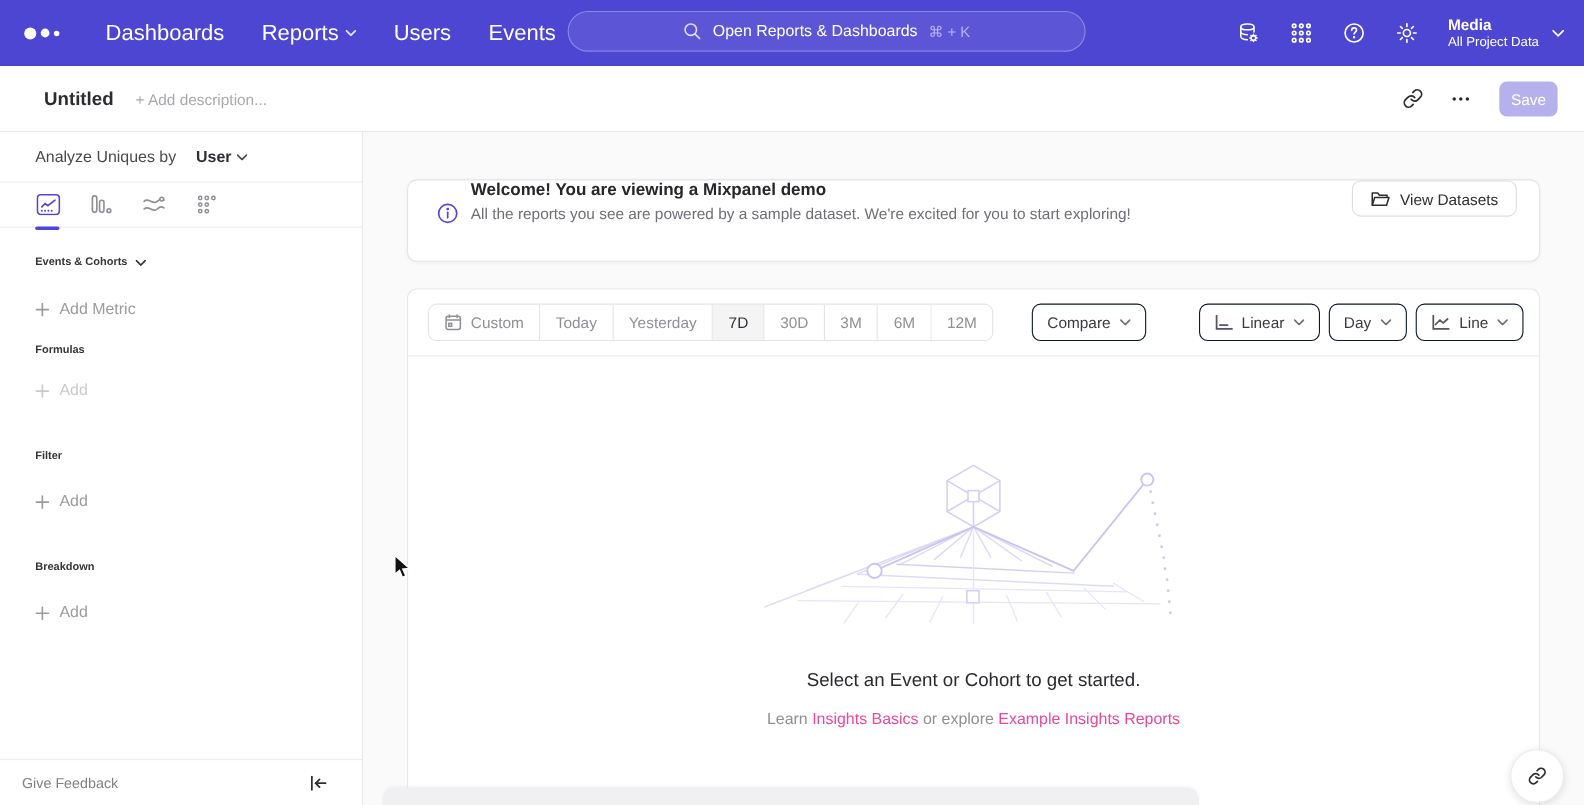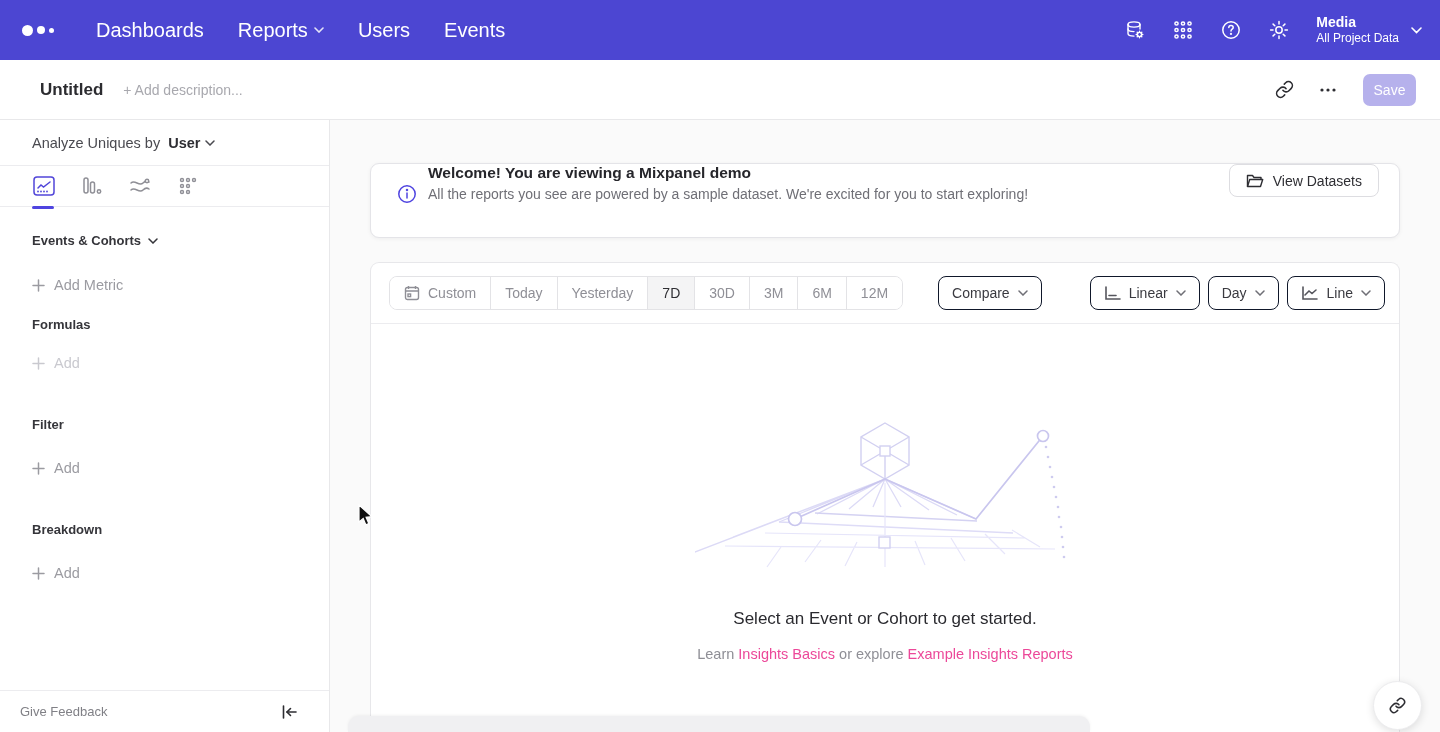--- a/index.html
+++ b/index.html
@@ -31,28 +31,28 @@
   .rh-right { position:absolute; right:24px; display:flex; align-items:center; gap:10px; }
   .iconbtn { width:34px; height:34px; border-radius:6px; display:flex; align-items:center; justify-content:center; color:#3a3a40; cursor:pointer; background:transparent; border:none; }
   .savebtn { width:53px; height:32px; margin-left:8px; border:none; border-radius:7px; background:#b6b1ec; color:#fff; font-size:14px; font-family:inherit; cursor:default; }
 
   
   .content { display:flex; height:612px; }
   .sidebar { width:330px; background:#fff; border-right:1px solid #e8e8ea; position:relative; flex-shrink:0; }
   .main { flex:1; position:relative; background:#fafafa; }
 
   
-  .analyze-row { height:46px; display:flex; align-items:center; padding-left:32px; border-bottom:1px solid #ececef; font-size:14.5px; color:#4a4a50; gap:8px; }
+  .analyze-row { height:46px; display:flex; align-items:center; padding-left:32px; border-bottom:1px solid #ececef; font-size:14.5px; color:#4a4a50; gap:18px; }
   .analyze-val { font-weight:bold; color:#2e2e33; display:flex; align-items:center; gap:5px; cursor:pointer; }
   .tabs-row { height:41px; display:flex; align-items:center; gap:24px; padding-left:32px; border-bottom:1px solid #ececef; }
   .tab { position:relative; width:24px; height:41px; display:flex; align-items:center; justify-content:center; color:#8f8f96; cursor:pointer; }
   .tab.sel { color:#5146d9; }
   .tab.sel::after { content:""; position:absolute; bottom:-2px; left:0; width:22px; height:3px; border-radius:2px; background:#4f44e0; }
   .sb-section { padding-left:32px; }
-  .sb-head { font-size:13px; font-weight:bold; color:#35353a; display:flex; align-items:center; gap:7px; }
+  .sb-head { font-size:10px; font-weight:bold; color:#35353a; display:flex; align-items:center; gap:7px; }
   .sb-add { display:flex; align-items:center; gap:9px; font-size:14.5px; color:#9b9ba1; cursor:pointer; }
   .sb-add.faint { color:#c9c9cf; cursor:default; }
   .sb-feedback { position:absolute; bottom:0; left:0; right:0; height:42px; border-top:1px solid #ececef; display:flex; align-items:center; justify-content:space-between; padding:0 32px 0 20px; }
   .feedback-link { font-size:13px; color:#808086; cursor:pointer; }
   .collapse { color:#2d2d32; cursor:pointer; display:flex; }
 
   
   .banner { position:absolute; left:40px; top:43px; width:1030px; height:75px; background:#fff; border:1px solid #e4e4e8;
     border-radius:9px; box-shadow:0 1px 4px rgba(0,0,0,0.05); display:flex; align-items:flex-start; padding:0 20px 0 26px; }
   .banner-icon { color:#4f44e0; margin-right:11px; align-self:flex-start; margin-top:20px; }
@@ -110,20 +110,28 @@
       <svg width="10" height="6" viewBox="0 0 10 6">
           <path d="M1 1l4 4 4-4" fill="none" stroke="#fff" stroke-width="1.6" stroke-linecap="round"></path>
         </svg>
     </span>
     <span class="navitem">
         <span>Users</span>
       </span>
     <span class="navitem">
         <span>Events</span>
       </span>
+  </div>
+  <div class="searchbar">
+    <svg width="17" height="17" viewBox="0 0 17 17">
+        <circle cx="7" cy="7" r="5.2" fill="none" stroke="rgba(255,255,255,0.8)" stroke-width="1.5"></circle>
+        <path d="M11 11l4 4" stroke="rgba(255,255,255,0.8)" stroke-width="1.5" stroke-linecap="round"></path>
+      </svg>
+    <span class="ph">Open Reports &amp; Dashboards</span>
+    <span class="kbd">⌘ + K</span>
   </div>
   <div class="nav-right">
     <span class="nav-icon">
       <svg width="22" height="22" viewBox="0 0 22 22" fill="none" stroke="#fff" stroke-width="1.4" stroke-linecap="round">
         <ellipse cx="10" cy="5.5" rx="6" ry="2.6"></ellipse>
           <path d="M4 5.5v9c0 1.4 2.7 2.6 6 2.6M16 5.5V10"></path>
           <path d="M4 10c0 1.4 2.7 2.6 6 2.6"></path>
         <circle cx="15.5" cy="15.5" r="2.1"></circle>
           <path d="M15.5 12.2v1M15.5 17.8v1M18.8 15.5h-1M13.2 15.5h-1M17.8 13.2l-.7.7M13.9 17.1l-.7.7M17.8 17.8l-.7-.7M13.9 13.9l-.7-.7"></path>
       </svg>

